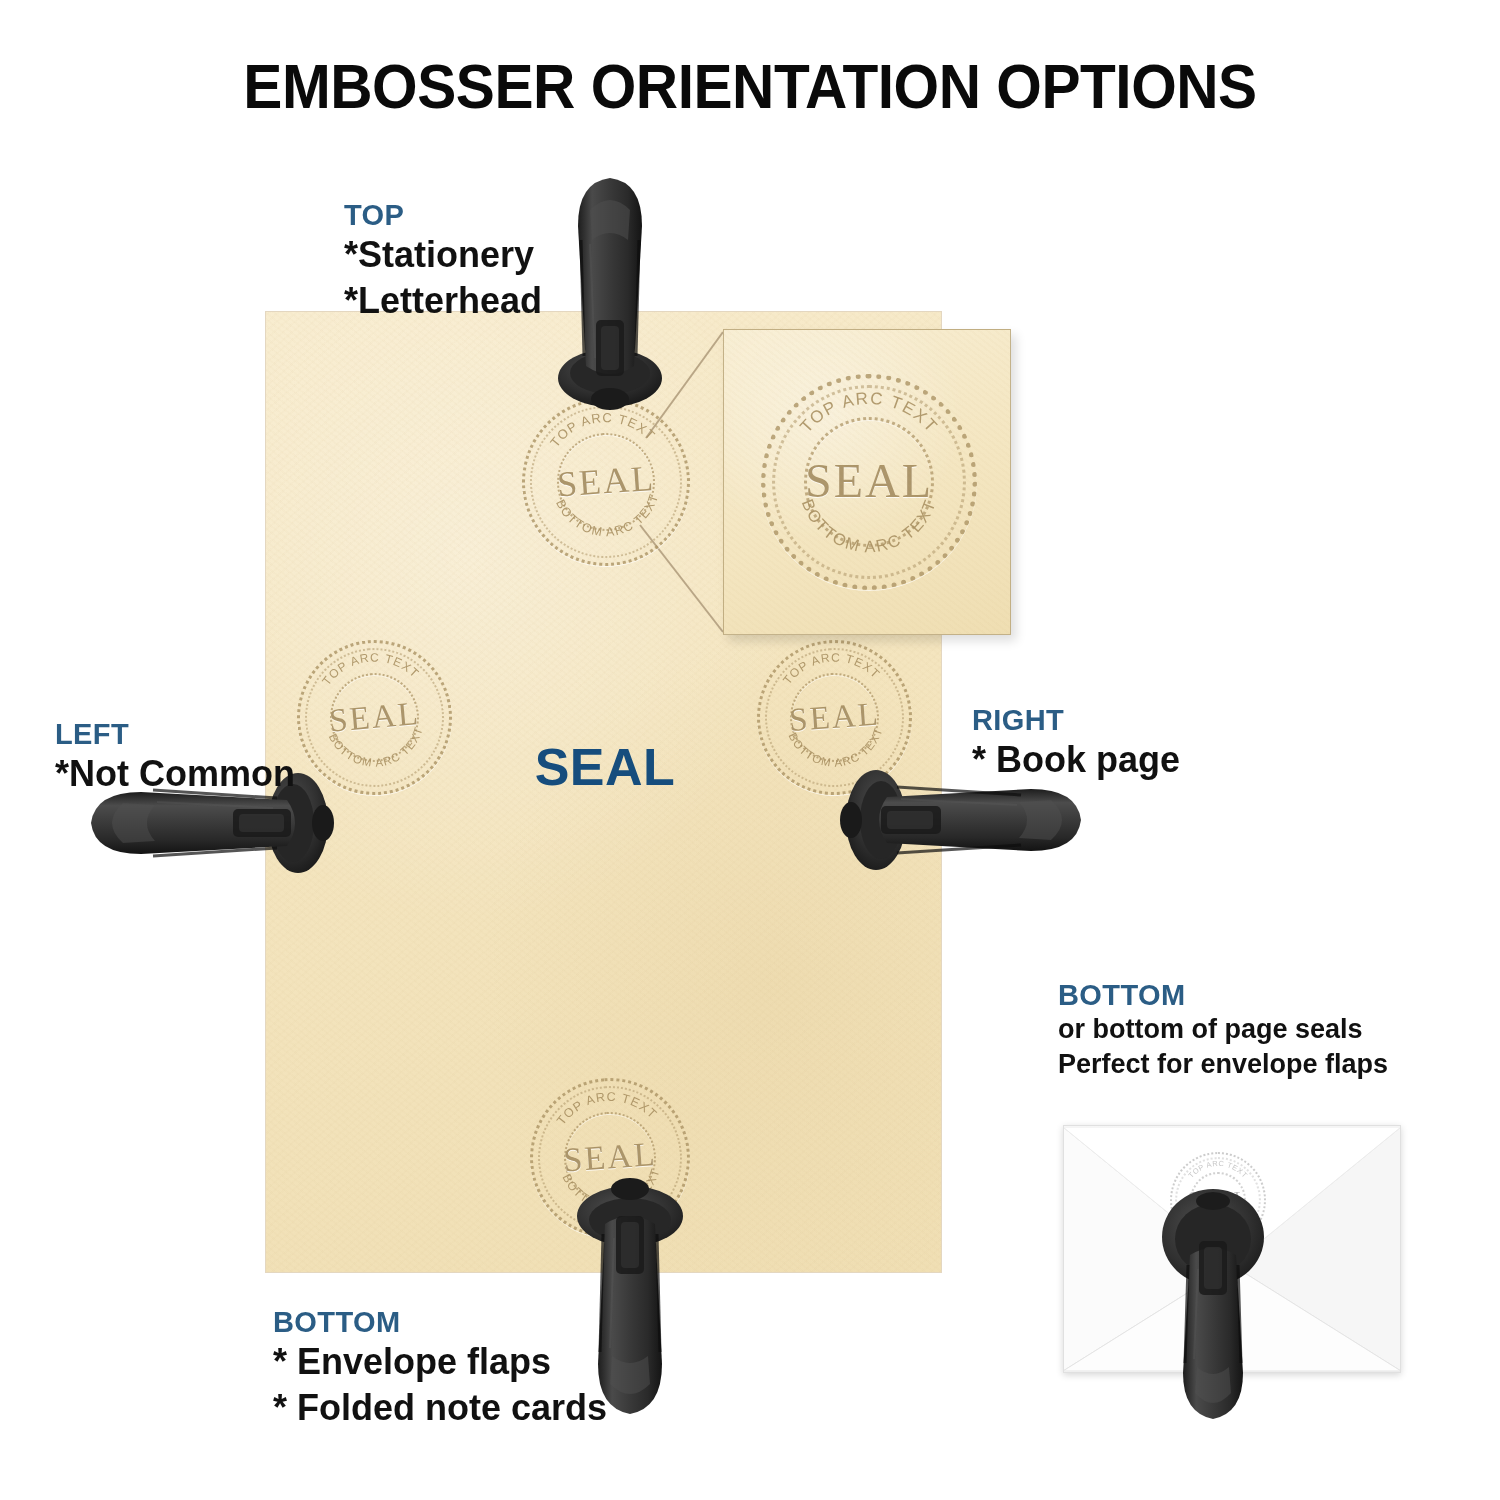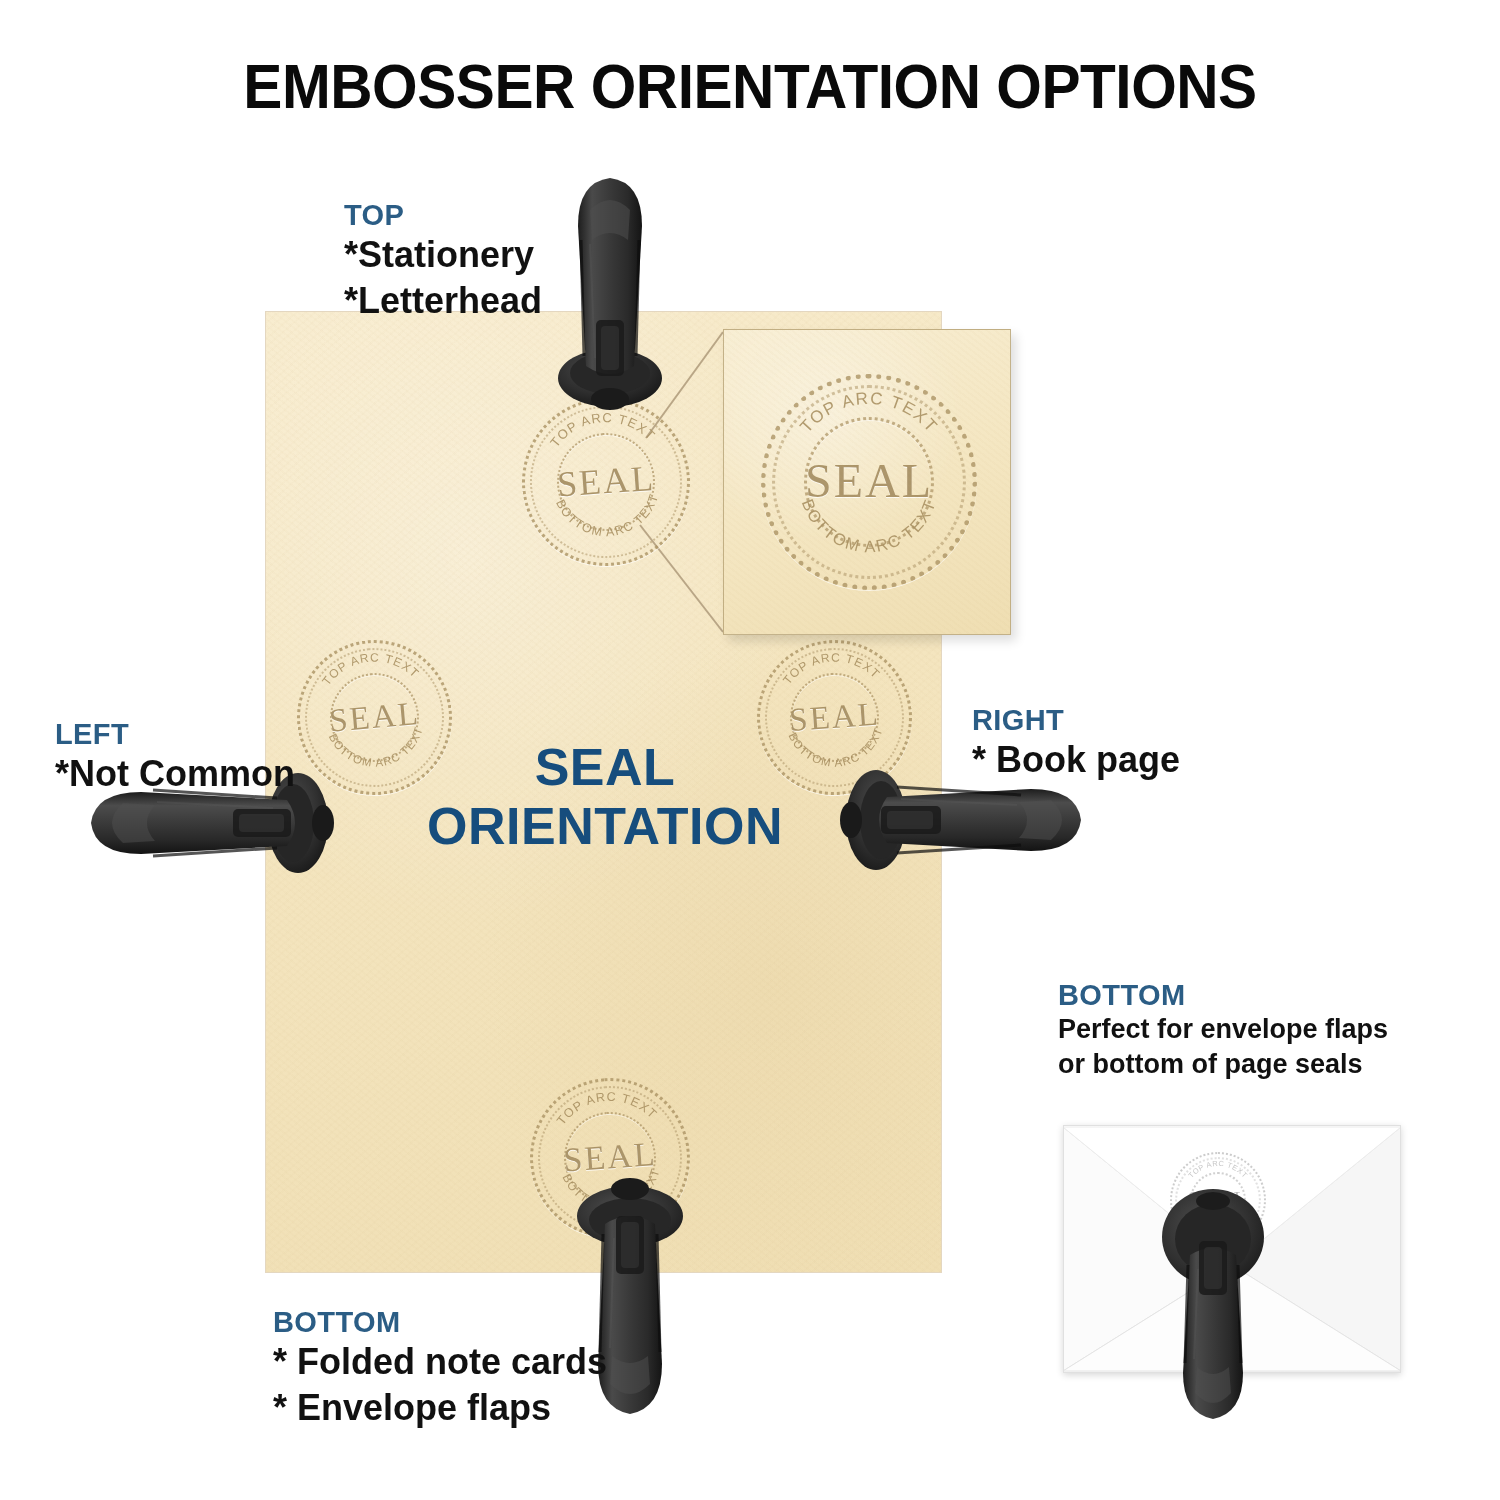--- a/index.html
+++ b/index.html
@@ -314,21 +314,20 @@
         <text font-size="16.5" letter-spacing="1.6">
           <textPath href="#arcBotZ" startOffset="50%" text-anchor="middle">BOTTOM ARC TEXT</textPath>
         </text>
       </svg>
       <div class="seal-word" style="font-size:48px">SEAL</div>
     </div>
   </div>
 
   <div id="center-label">
     <div>SEAL</div>
-    <div>ORIENTATION</div>
   </div>
 
   <div class="embosser" id="emb-top">
     <svg width="124" height="242" viewBox="0 0 124 242">
       <defs>
         <linearGradient id="gTopH" x1="0" y1="0" x2="1" y2="0">
           <stop offset="0" stop-color="#1d1d1d"></stop>
           <stop offset="0.22" stop-color="#4a4a4a"></stop>
           <stop offset="0.5" stop-color="#393939"></stop>
           <stop offset="0.78" stop-color="#2a2a2a"></stop>
@@ -518,23 +517,23 @@
     <div class="line">* Book page</div>
   </div>
 
   <div class="callout" id="cal-left">
     <div class="cap">LEFT</div>
     <div class="line">*Not Common</div>
   </div>
 
   <div class="callout" id="cal-bottom">
     <div class="cap">BOTTOM</div>
+    <div class="line">* Envelope flaps</div>
     <div class="line">* Folded note cards</div>
-    <div class="line">* Envelope flaps</div>
   </div>
 
   <div class="callout" id="cal-env">
     <div class="cap">BOTTOM</div>
+    <div class="line">or bottom of page seals</div>
     <div class="line">Perfect for envelope flaps</div>
-    <div class="line">or bottom of page seals</div>
   </div>
 
 </div>
 
 </body></html>

